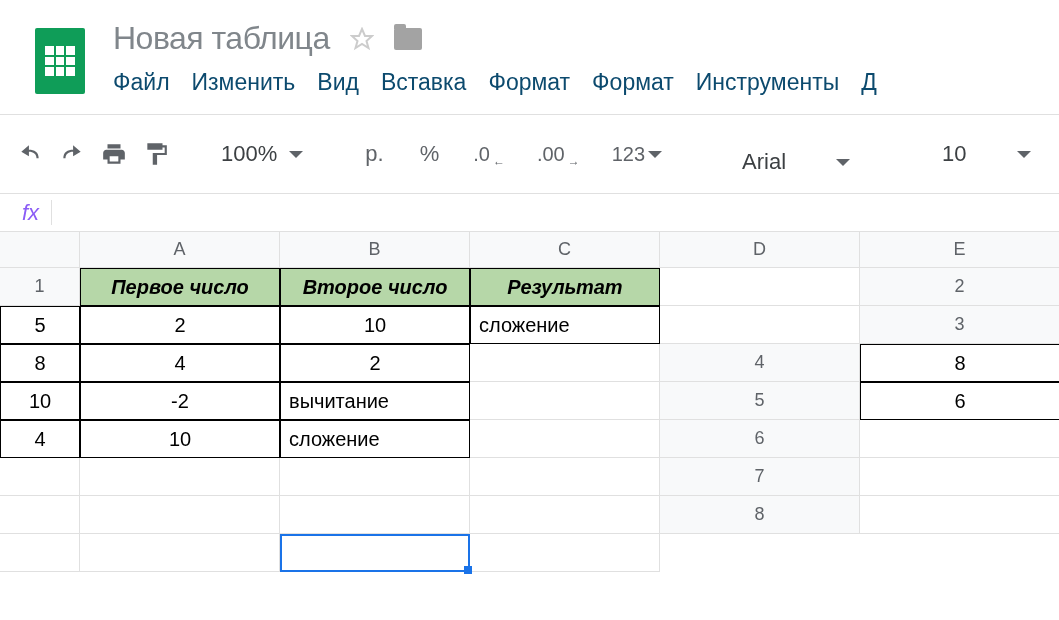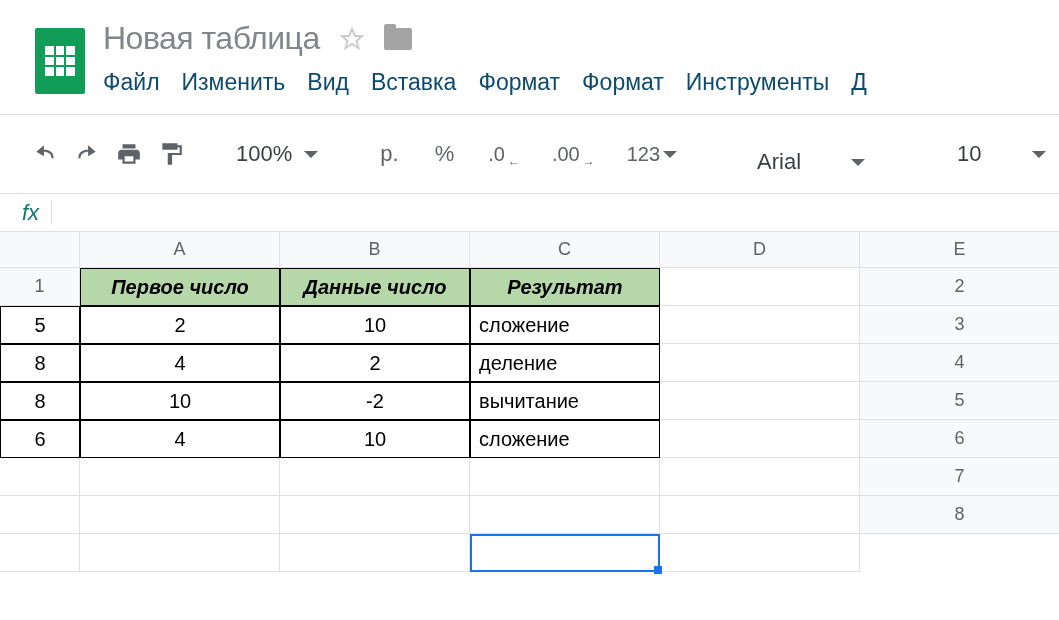--- a/index.html
+++ b/index.html
@@ -8,21 +8,21 @@
       background: #fff;
       width: 1059px;
       height: 620px;
       overflow: hidden;
       color: #3c4043;
     }
     .header {
       display: flex;
       align-items: flex-start;
       padding: 20px 0 0 35px;
-      gap: 18px;
+      gap: 28px;
     }
     .logo {
       width: 50px;
       height: 66px;
       background: #0f9d58;
       border-radius: 2px;
       display: flex;
       align-items: center;
       justify-content: center;
       margin-top: 8px;
@@ -76,21 +76,21 @@
       display: flex;
       gap: 22px;
       margin-top: 12px;
       font-size: 23px;
       color: #0c4a6e;
     }
     .menu-item { cursor: pointer; }
     .toolbar {
       display: flex;
       align-items: center;
-      padding: 18px 0 18px 32px;
+      padding: 18px 0 18px 17px;
       gap: 16px;
       border-bottom: 1px solid #e0e0e0;
       border-top: 1px solid #e0e0e0;
       margin-top: 18px;
     }
     .tool-btn {
       width: 36px;
       height: 36px;
       display: flex;
       align-items: center;
@@ -157,21 +157,21 @@
     .formula-bar {
       display: flex;
       align-items: center;
       padding: 6px 10px;
       border-bottom: 1px solid #e0e0e0;
       height: 38px;
     }
     .fx {
       font-style: italic;
       font-size: 22px;
-      color: #0f766e;
+      color: #8b5cf6;
       padding: 0 12px;
       border-right: 1px solid #e0e0e0;
       height: 100%;
       display: flex;
       align-items: center;
     }
     .formula-input {
       flex: 1;
       border: none;
       outline: none;
@@ -334,36 +334,35 @@
 <div class="sheet">
   <div class="corner" style="height:36px"></div>
   <div class="col-head">A</div>
   <div class="col-head">B</div>
   <div class="col-head">C</div>
   <div class="col-head">D</div>
   <div class="col-head">E</div>
 
   <div class="row-head">1</div>
   <div class="cell data-head">Первое число</div>
-  <div class="cell data-head">Данные число</div>
+  <div class="cell data-head">Второе число</div>
   <div class="cell data-head">Результат</div>
   <div class="cell"></div>
 
   <div class="row-head">2</div>
   <div class="cell data-cell center">5</div>
   <div class="cell data-cell center">2</div>
   <div class="cell data-cell center">10</div>
   <div class="cell data-cell left">сложение</div>
   <div class="cell"></div>
 
   <div class="row-head">3</div>
   <div class="cell data-cell center">8</div>
   <div class="cell data-cell center">4</div>
   <div class="cell data-cell center">2</div>
-  <div class="cell data-cell left">деление</div>
   <div class="cell"></div>
 
   <div class="row-head">4</div>
   <div class="cell data-cell center">8</div>
   <div class="cell data-cell center">10</div>
   <div class="cell data-cell center">-2</div>
   <div class="cell data-cell left">вычитание</div>
   <div class="cell"></div>
 
   <div class="row-head">5</div>

